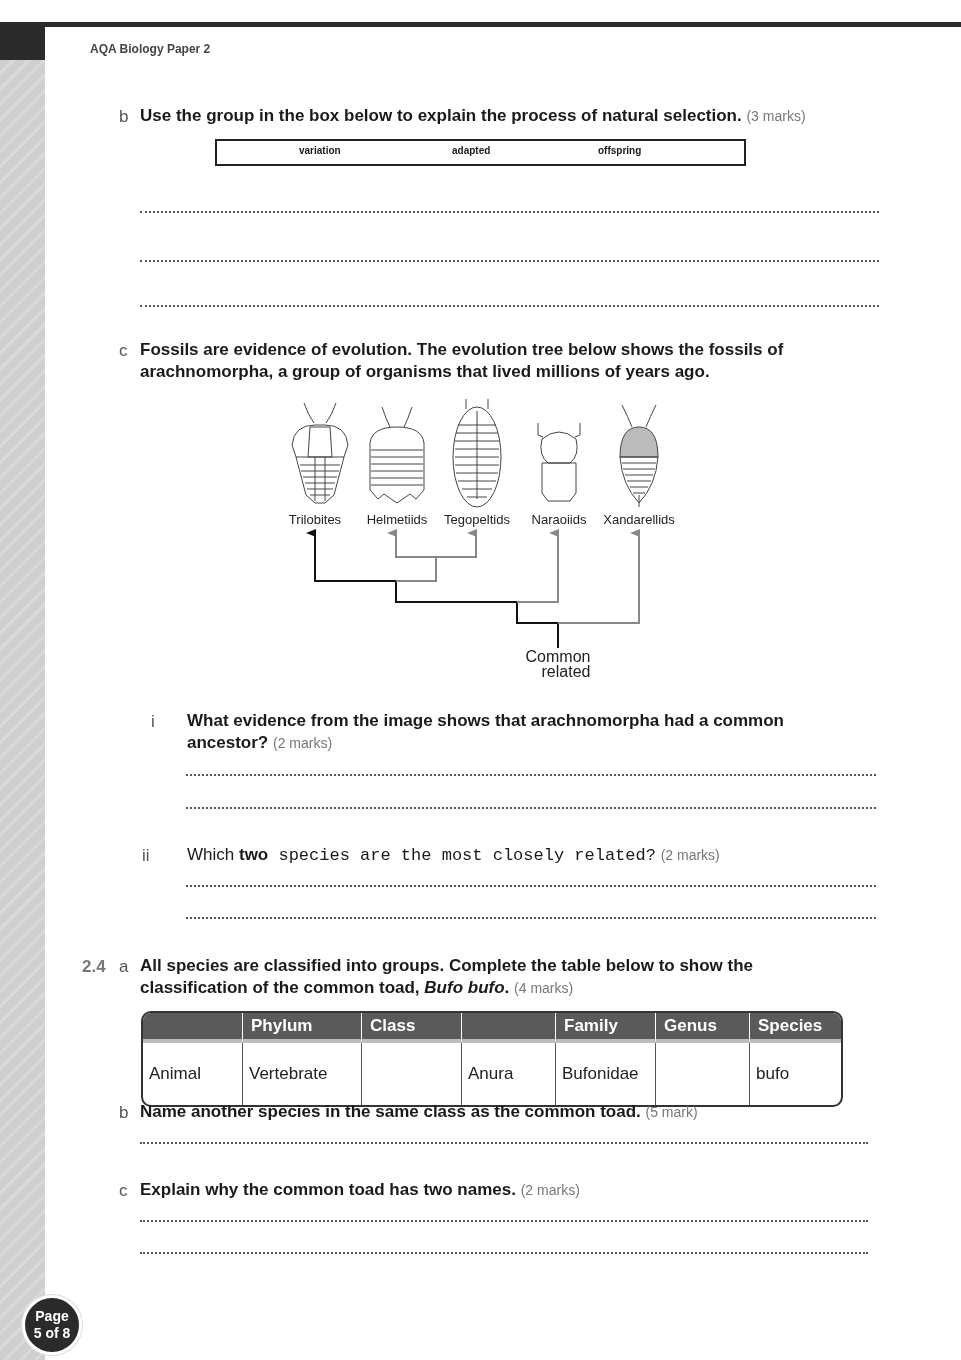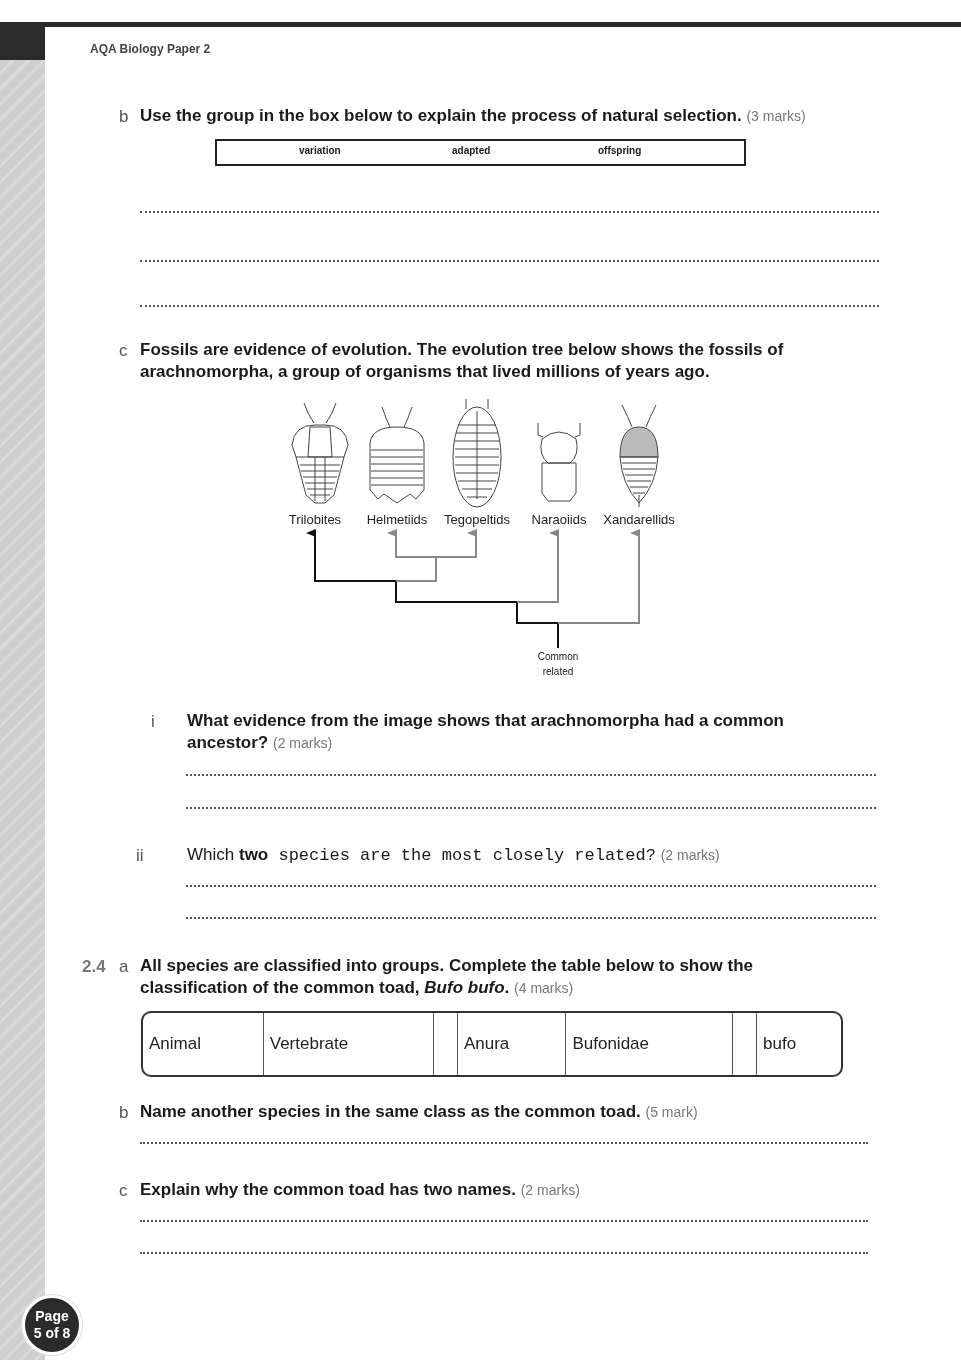--- a/index.html
+++ b/index.html
@@ -23,21 +23,21 @@
     position: absolute; left: 215px; top: 139px; width: 531px; height: 27px;
     border: 2px solid #222; display: flex; align-items: center;
     font-size: 10px; font-weight: bold;
   }
   .word-box span { position: absolute; top: 4px; }
 
   .dotline { position: absolute; height: 2px; border-top: 2px dotted #555; }
 
   .diagram { position: absolute; left: 270px; top: 395px; width: 430px; height: 300px; }
   .fossil-label { position: absolute; top: 117px; font-size: 13px; color: #222; transform: translateX(-50%); white-space: nowrap; }
-  .ancestor-label { position: absolute; left: 288px; top: 254px; font-size: 10px; text-align: center; transform: translateX(-50%); line-height: 15px; color: #222; }
+  .ancestor-label { position: absolute; left: 288px; top: 254px; font-size: 16px; text-align: right; transform: translateX(-50%); line-height: 15px; color: #222; }
 
   table.classif {
     position: absolute; left: 141px; top: 1011px; width: 702px;
     border-collapse: separate; border-spacing: 0;
     border: 2px solid #333; border-radius: 10px; overflow: hidden;
     font-size: 17px;
   }
   table.classif th {
     background: #5a5a5a; color: #fff; text-align: left; font-weight: bold;
     padding: 3px 8px; height: 29px; border-right: 1px solid #fff;
@@ -157,40 +157,49 @@
 <div class="q-text" style="left:187px; top:710px;">
   <div>What evidence from the image shows that arachnomorpha had a common</div>
   <div>
     <span>ancestor?</span>
     <span class="marks">(2 marks)</span>
   </div>
 </div>
 <div class="dotline" style="left:186px; top:774px; width:690px;"></div>
 <div class="dotline" style="left:186px; top:807px; width:690px;"></div>
 
-<div class="q-letter" style="left:136px; top:846px;text-align:right;">ii</div>
+<div class="q-letter" style="left:142px; top:846px;text-align:right;">ii</div>
 <div class="q-text" style="left:187px; top:844px;">
   <span style="font-weight:normal;">Which </span><span>two</span><span style="font-weight:normal;font-family:Liberation Mono, monospace;"> species are the most closely related?</span>
   <span class="marks">(2 marks)</span>
 </div>
 <div class="dotline" style="left:186px; top:885px; width:690px;"></div>
 <div class="dotline" style="left:186px; top:917px; width:690px;"></div>
 
 <div class="q-num" style="left:82px; top:957px;">2.4</div>
 <div class="q-letter" style="left:119px; top:957px;">a</div>
 <div class="q-text" style="left:140px; top:955px;">
   <div>All species are classified into groups. Complete the table below to show the</div>
   <div>
     <span>classification of the common toad, </span><i>Bufo bufo</i><span>.</span>
     <span class="marks">(4 marks)</span>
   </div>
 </div>
 
 <table class="classif">
   <tbody>
+      <tr>
+    <th style="width:100px;"></th>
+    <th style="width:119px;">Phylum</th>
+    <th style="width:100px;">Class</th>
+    <th style="width:94px;"></th>
+    <th style="width:100px;">Family</th>
+    <th style="width:94px;">Genus</th>
+    <th>Species</th>
+  </tr>
   <tr>
     <td>Animal</td>
     <td>Vertebrate</td>
     <td></td>
     <td>Anura</td>
     <td>Bufonidae</td>
     <td></td>
     <td>bufo</td>
   </tr>
 </tbody>

